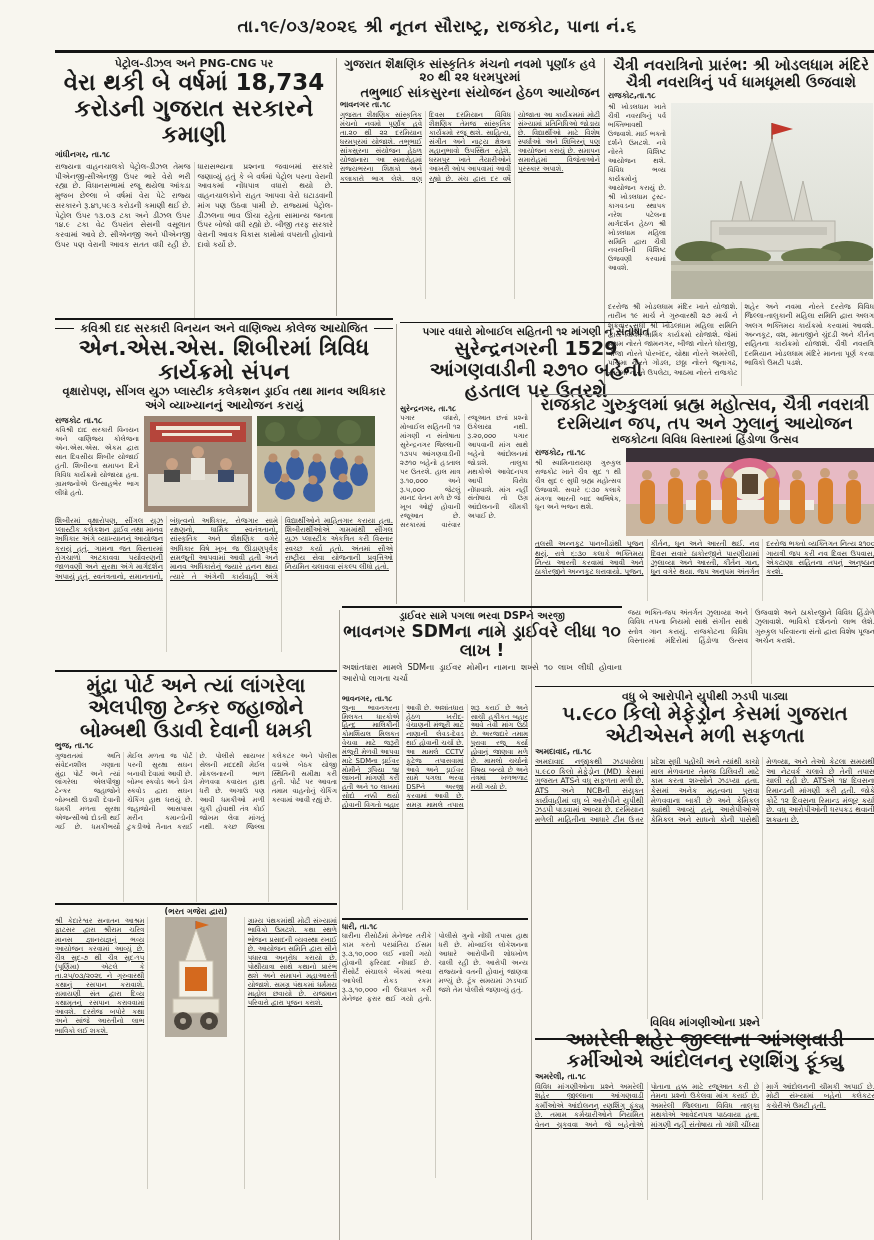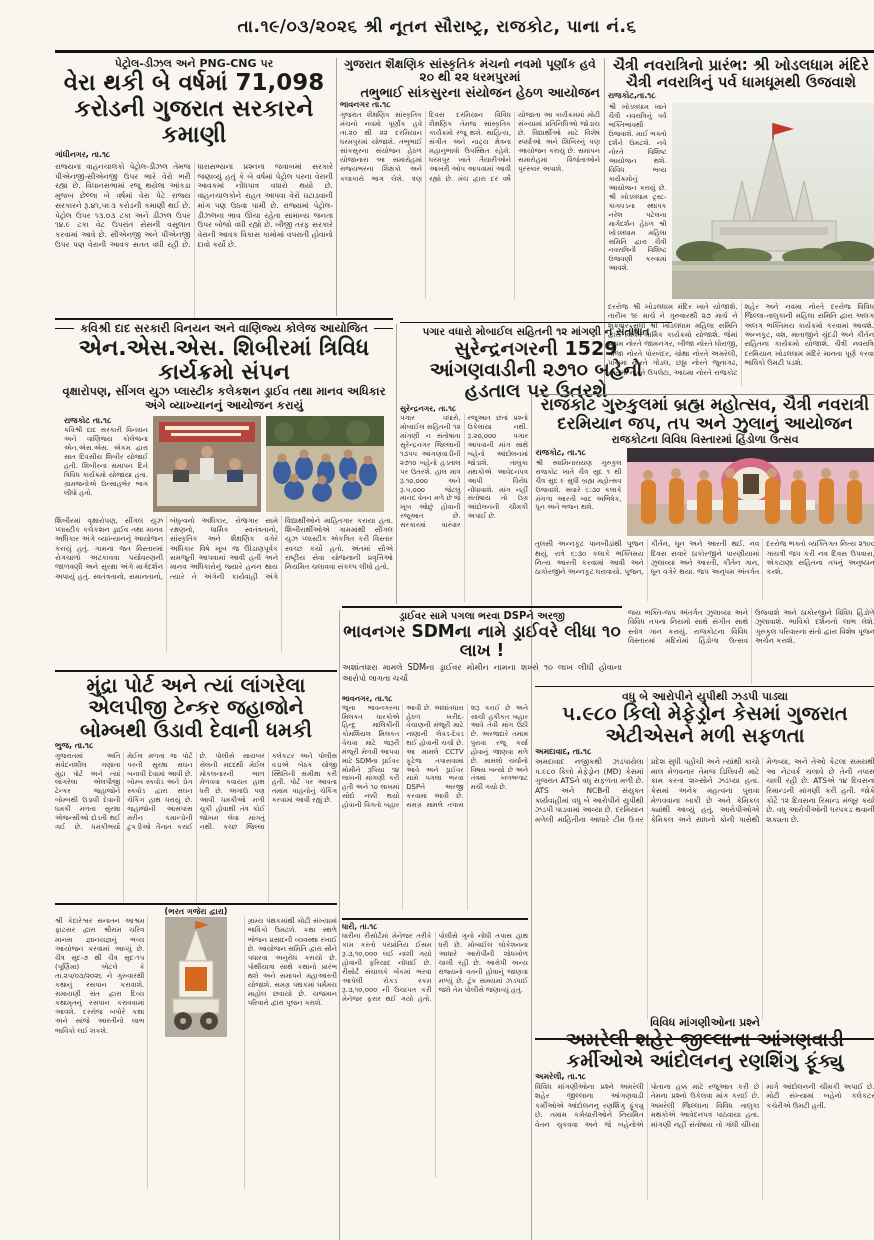--- a/index.html
+++ b/index.html
@@ -8,44 +8,44 @@
   .abs{position:absolute;overflow:hidden;}
   .pagehead{top:16px;left:0;width:874px;text-align:center;font-weight:bold;font-size:17px;letter-spacing:.5px;}
   .tline{position:absolute;background:#151515;height:2px;}
   .vline{position:absolute;background:#a8a59a;width:1px;}
   .kicker{font-weight:bold;text-align:center;line-height:1.2;}
   .hl{font-weight:bold;text-align:center;line-height:1.12;}
   .sub{font-weight:bold;text-align:center;line-height:1.2;}
   .by{font-weight:bold;font-size:8px;line-height:1.3;}
   .bodytxt{font-size:7.5px;line-height:1.3;text-align:justify;word-break:break-word;}
   .c2{column-count:2;column-gap:7px;column-rule:1px solid #cfccc2;}
-  .c3{column-count:3;column-gap:7px;column-rule:1px solid #cfccc2;}
+  .c3{column-count:3;column-gap:7px;column-rule:1px solid #cfccc2;text-decoration:underline;}
   .c4{column-count:4;column-gap:7px;column-rule:1px solid #cfccc2;}
-  .row{display:flex;gap:5px;justify-content:center;}
+  .row{display:flex;gap:5px;}
   .sidecol{font-size:6.9px;line-height:1.3;text-align:justify;word-break:break-word;}
   .rulekick{display:flex;align-items:center;gap:6px;}
   .rulekick::before,.rulekick::after{content:"";flex:1;border-top:1.5px solid #151515;height:0;}
   .photo{display:block;background:#ddd;}
   svg{display:block;}
 </style>
 </head>
 <body>
 
 <div class="abs pagehead">તા.૧૯/૦૩/૨૦૨૬ શ્રી નૂતન સૌરાષ્ટ્ર, રાજકોટ, પાના નં.૬</div>
 <div class="tline" style="top:50px;left:55px;width:819px;height:3px;"></div>
 
 <div class="vline" style="left:336px;top:58px;height:258px;"></div>
 <div class="vline" style="left:604px;top:58px;height:330px;"></div>
 <div class="vline" style="left:396px;top:324px;height:280px;"></div>
 <div class="vline" style="left:531px;top:394px;height:846px;"></div>
 <div class="vline" style="left:339px;top:610px;height:630px;"></div>
 
 <div class="abs" style="left:55px;top:57px;width:278px;height:262px;">
   <div class="kicker" style="font-size:11px;">પેટ્રોલ-ડીઝલ અને PNG-CNG પર</div>
-  <div class="hl" style="font-size:23px;">વેરા થકી બે વર્ષમાં 71,098 કરોડની ગુજરાત સરકારને કમાણી</div>
+  <div class="hl" style="font-size:23px;">વેરા થકી બે વર્ષમાં 18,734 કરોડની ગુજરાત સરકારને કમાણી</div>
   <div class="by" style="margin-top:3px;">ગાંધીનગર, તા.૧૮</div>
   <div class="bodytxt c2" style="height:176px;margin-top:1px;">રાજ્યના વાહનચાલકો પેટ્રોલ-ડીઝલ તેમજ પીએનજી-સીએનજી ઉપર ભારે વેરો ભરી રહ્યા છે. વિધાનસભામાં રજૂ થયેલા આંકડા મુજબ છેલ્લા બે વર્ષમાં વેરા પેટે રાજ્ય સરકારને રૂ.૪૧,૫૯૩ કરોડની કમાણી થઈ છે. પેટ્રોલ ઉપર ૧૩.૦૩ ટકા અને ડીઝલ ઉપર ૧૪.૯ ટકા વેટ ઉપરાંત સેસની વસૂલાત કરવામાં આવે છે. સીએનજી અને પીએનજી ઉપર પણ વેરાની આવક સતત વધી રહી છે. ધારાસભ્યના પ્રશ્નના જવાબમાં સરકારે જણાવ્યું હતું કે બે વર્ષમાં પેટ્રોલ પરના વેરાની આવકમાં નોંધપાત્ર વધારો થયો છે. વાહનચાલકોને રાહત આપવા વેરો ઘટાડવાની માંગ પણ ઉઠવા પામી છે. રાજ્યમાં પેટ્રોલ-ડીઝલના ભાવ ઊંચા રહેતા સામાન્ય જનતા ઉપર બોજો વધી રહ્યો છે. બીજી તરફ સરકારે વેરાની આવક વિકાસ કામોમાં વપરાતી હોવાનો દાવો કર્યો છે.</div>
 </div>
 
 <div class="abs" style="left:340px;top:58px;width:260px;height:260px;">
   <div class="hl" style="font-size:12px;">ગુજરાત શૈક્ષણિક સાંસ્કૃતિક મંચનો નવમો પૂર્ણાંક હવે ૨૦ થી ૨૨ ધરમપુરમાં</div>
   <div class="sub" style="font-size:13px;text-align:right;">તભુભાઈ સાંકસુરના સંયોજન હેઠળ આયોજન</div>
   <div class="by">ભાવનગર તા.૧૮</div>
   <div class="bodytxt c3" style="height:188px;font-size:7px;">ગુજરાત શૈક્ષણિક સાંસ્કૃતિક મંચનો નવમો પૂર્ણાંક હવે તા.૨૦ થી ૨૨ દરમિયાન ધરમપુરમાં યોજાશે. તભુભાઈ સાંકસુરના સંયોજન હેઠળ યોજાનારા આ સમારોહમાં રાજ્યભરના શિક્ષકો અને કલાકારો ભાગ લેશે. ત્રણ દિવસ દરમિયાન વિવિધ શૈક્ષણિક તેમજ સાંસ્કૃતિક કાર્યક્રમો રજૂ થશે. સાહિત્ય, સંગીત અને નાટ્ય ક્ષેત્રના મહાનુભાવો ઉપસ્થિત રહેશે. ધરમપુર ખાતે તૈયારીઓને આખરી ઓપ આપવામાં આવી રહ્યો છે. મંચ દ્વારા દર વર્ષે યોજાતા આ કાર્યક્રમમાં મોટી સંખ્યામાં પ્રતિનિધિઓ જોડાય છે. વિદ્યાર્થીઓ માટે વિશેષ સ્પર્ધાઓ અને શિબિરનું પણ આયોજન કરાયું છે. સમાપન સમારોહમાં વિજેતાઓને પુરસ્કાર અપાશે.</div>
 </div>

